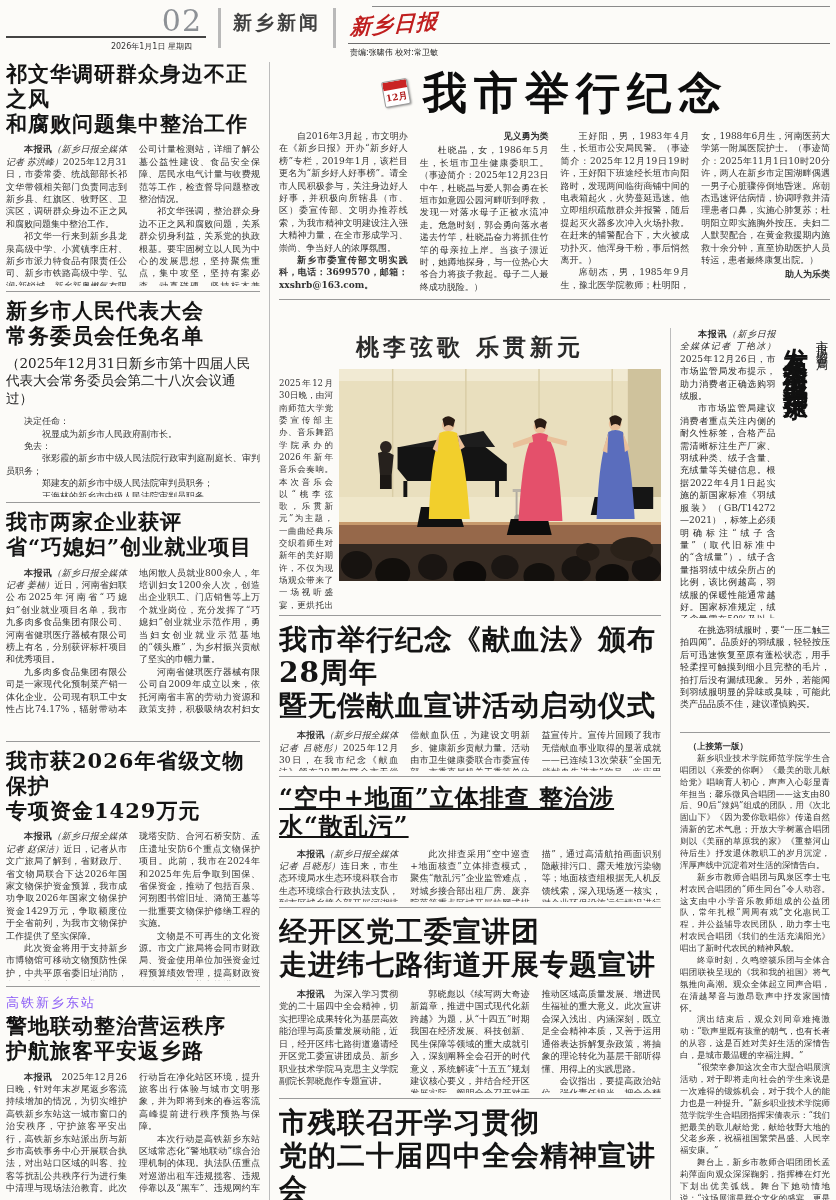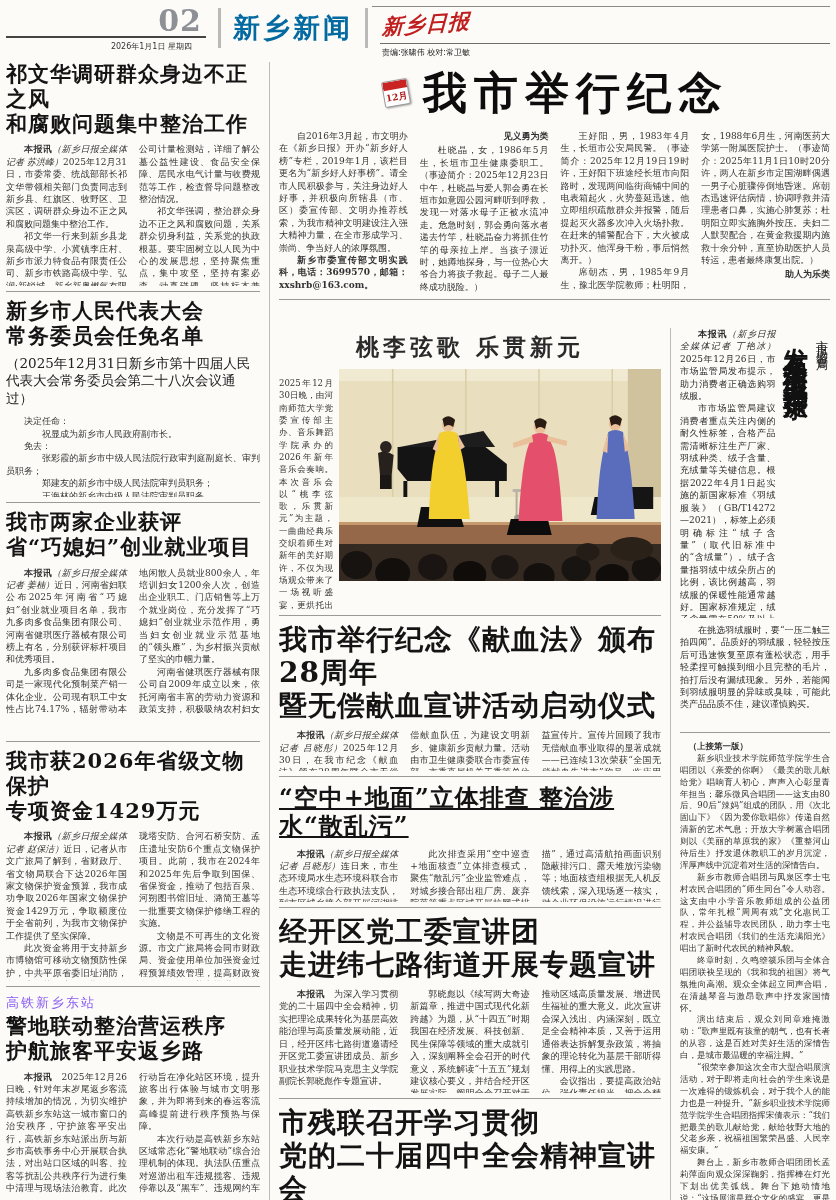--- a/index.html
+++ b/index.html
@@ -6,26 +6,26 @@
   html,body { background:#e8e8e4; }
   .page {
     width:836px; height:1200px; margin:0 auto; background:#fcfbf8;
     font-family:"DejaVu Serif", serif; color:#2a2a2a; overflow:hidden;
     padding:4px 6px 0 6px; position:relative;
   }
   
   .hdr { display:flex; align-items:flex-start; height:54px; position:relative; }
   .hdr-topline { position:absolute; top:2px; left:366px; right:0; border-top:1px solid #8a8a8a; }
   .h-left { width:200px; padding-top:2px; }
-  .h-pagenum { text-align:right; font-size:30px; font-weight:bold; color:#8d9196; letter-spacing:1px;
+  .h-pagenum { text-align:right; font-size:30px; font-weight:normal; color:#8d9196; letter-spacing:1px;
     font-family:"DejaVu Serif", serif; line-height:30px; padding-right:4px; border-bottom:2px solid #444; }
   .h-date { text-align:right; font-size:8px; color:#333; padding:3px 14px 0 0; font-family:"DejaVu Sans", sans-serif;}
   .vbar { width:3px; height:40px; background:#b9b9b9; margin:4px 12px 0 12px; }
-  .h-section { font-size:27px; font-weight:900; letter-spacing:3px; padding-top:6px;
-    font-family:Liberation Serif, serif; color:#0369a1; }
+  .h-section { font-size:19px; font-weight:900; letter-spacing:3px; padding-top:6px;
+    font-family:Liberation Serif, serif; color:#404040; }
   .h-right { flex:1; padding-top:4px; }
   .h-logo { color:#c01f1f; font-size:21px; font-weight:900; font-style:italic;
     display:inline-block; transform:rotate(-4deg) skewX(-6deg); letter-spacing:1px; padding:2px 6px 4px 2px; }
   .h-rule { border-top:1px solid #6d6d6d; margin-top:1px; }
   .h-editors { font-size:8px; color:#222; padding:3px 0 0 2px; font-family:"DejaVu Sans", sans-serif; }
   
   .content { display:flex; margin-top:4px; }
   .col-left { flex:0 0 264px; padding-right:9px; border-right:1px solid #bcbcbc; margin-right:9px; }
   .col-mr { flex:1; min-width:0; }
   .mr-split { display:flex;margin-top:28px; }

